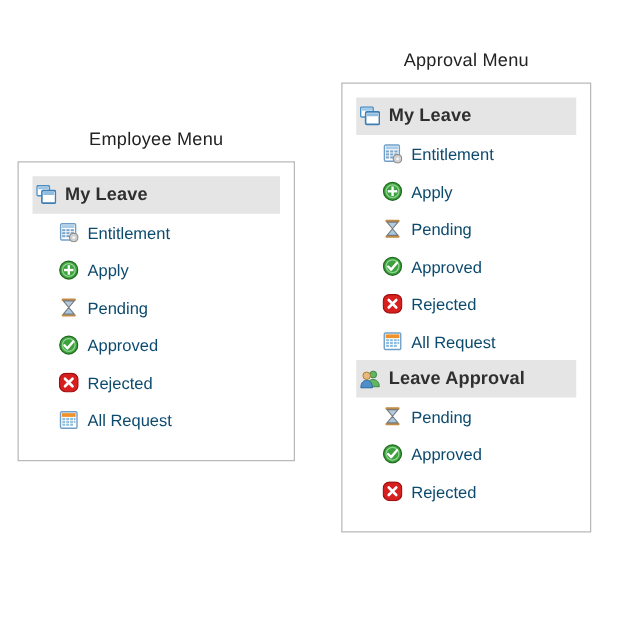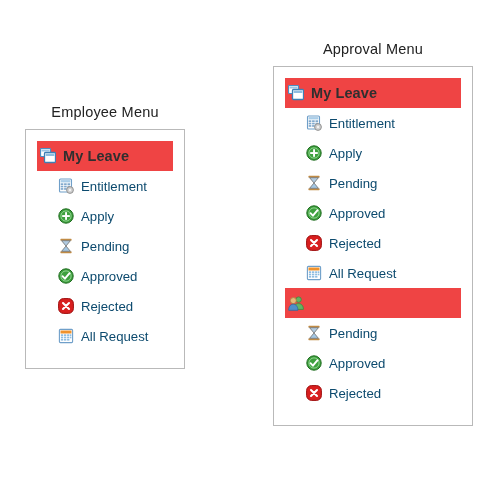--- a/index.html
+++ b/index.html
@@ -23,21 +23,21 @@
   }
   .panel{
     border:1px solid #b9b9b9;
     background:#ffffff;
     box-sizing:border-box;
     padding:11px 11px 13px 11px;
   }
   .section-header{
     display:flex;
     align-items:center;
-    background:#ef4444;
+    background:#e5e5e5;
     height:30px;
     padding-left:3px;
     box-sizing:border-box;
   }
   .section-header .s-label{
     font-size:14.5px;
     font-weight:bold;
     color:#2f2f2f;
     margin-left:7px;
     letter-spacing:.1px;
@@ -61,21 +61,21 @@
     display:inline-block;
     flex:0 0 16px;
     position:relative;
     line-height:0;
   }
   .icon svg{display:block;}
 </style>
 </head>
 <body>
 
-<div class="panel-wrap" id="employee-wrap" style="left:25px;top:104px;width:160px;">
+<div class="panel-wrap" id="employee-wrap" style="left:14px;top:104px;width:222px;">
   <div class="panel-title">Employee Menu</div>
   <div class="panel" id="employee-panel" style="height:240px;">
       <div class="section-header">
         <span class="icon">
           <svg width="16" height="16" viewBox="0 0 16 16">
             <rect x="0.5" y="0.5" width="10" height="8" rx="1" fill="#ffffff" stroke="#4a8fc4" stroke-width="1.2"></rect>
             <rect x="1.5" y="1.5" width="8" height="2" fill="#9cc4e4"></rect>
             <rect x="4.5" y="4.5" width="11" height="10" rx="1" fill="#ffffff" stroke="#3d7fb5" stroke-width="1.3"></rect>
             <rect x="5.6" y="5.6" width="8.8" height="2.4" fill="#8fbde0"></rect>
           </svg>
@@ -271,20 +271,21 @@
       </div>
       <div class="section-header">
         <span class="icon">
           <svg width="16" height="16" viewBox="0 0 16 16">
             <circle cx="10.6" cy="4.6" r="2.7" fill="#63b463" stroke="#3d8a3d" stroke-width="0.8"></circle>
             <path d="M5.8 14.4 C5.8 10.4 8 8.6 10.6 8.6 C13.2 8.6 15.4 10.4 15.4 14.4 Z" fill="#63b463" stroke="#3d8a3d" stroke-width="0.8"></path>
             <circle cx="5.3" cy="5.6" r="3" fill="#e8b978" stroke="#a8813f" stroke-width="0.8"></circle>
             <path d="M0.7 15.3 C0.7 10.9 3 9.2 5.3 9.2 C7.6 9.2 9.9 10.9 9.9 15.3 Z" fill="#4f8fc9" stroke="#2f6a9e" stroke-width="0.8"></path>
           </svg>
         </span>
+        <span class="s-label">Leave Approval</span>
       </div>
       <div class="menu-item">
         <span class="icon">
           <svg width="16" height="16" viewBox="0 0 16 16">
             <rect x="2.4" y="0.8" width="11.2" height="1.9" rx="0.6" fill="#c08b45"></rect>
             <rect x="2.4" y="13.3" width="11.2" height="1.9" rx="0.6" fill="#c08b45"></rect>
             <path d="M3.6 2.7 H12.4 L8 8 Z" fill="#6f9fc9" opacity="0.55"></path>
             <path d="M3.6 13.3 H12.4 L8 8 Z" fill="#8db9dc" opacity="0.8"></path>
             <path d="M3.6 2.7 H12.4 L8 8 L12.4 13.3 H3.6 L8 8 Z" fill="none" stroke="#7a7a7a" stroke-width="0.9" stroke-linejoin="round"></path>
           </svg>

